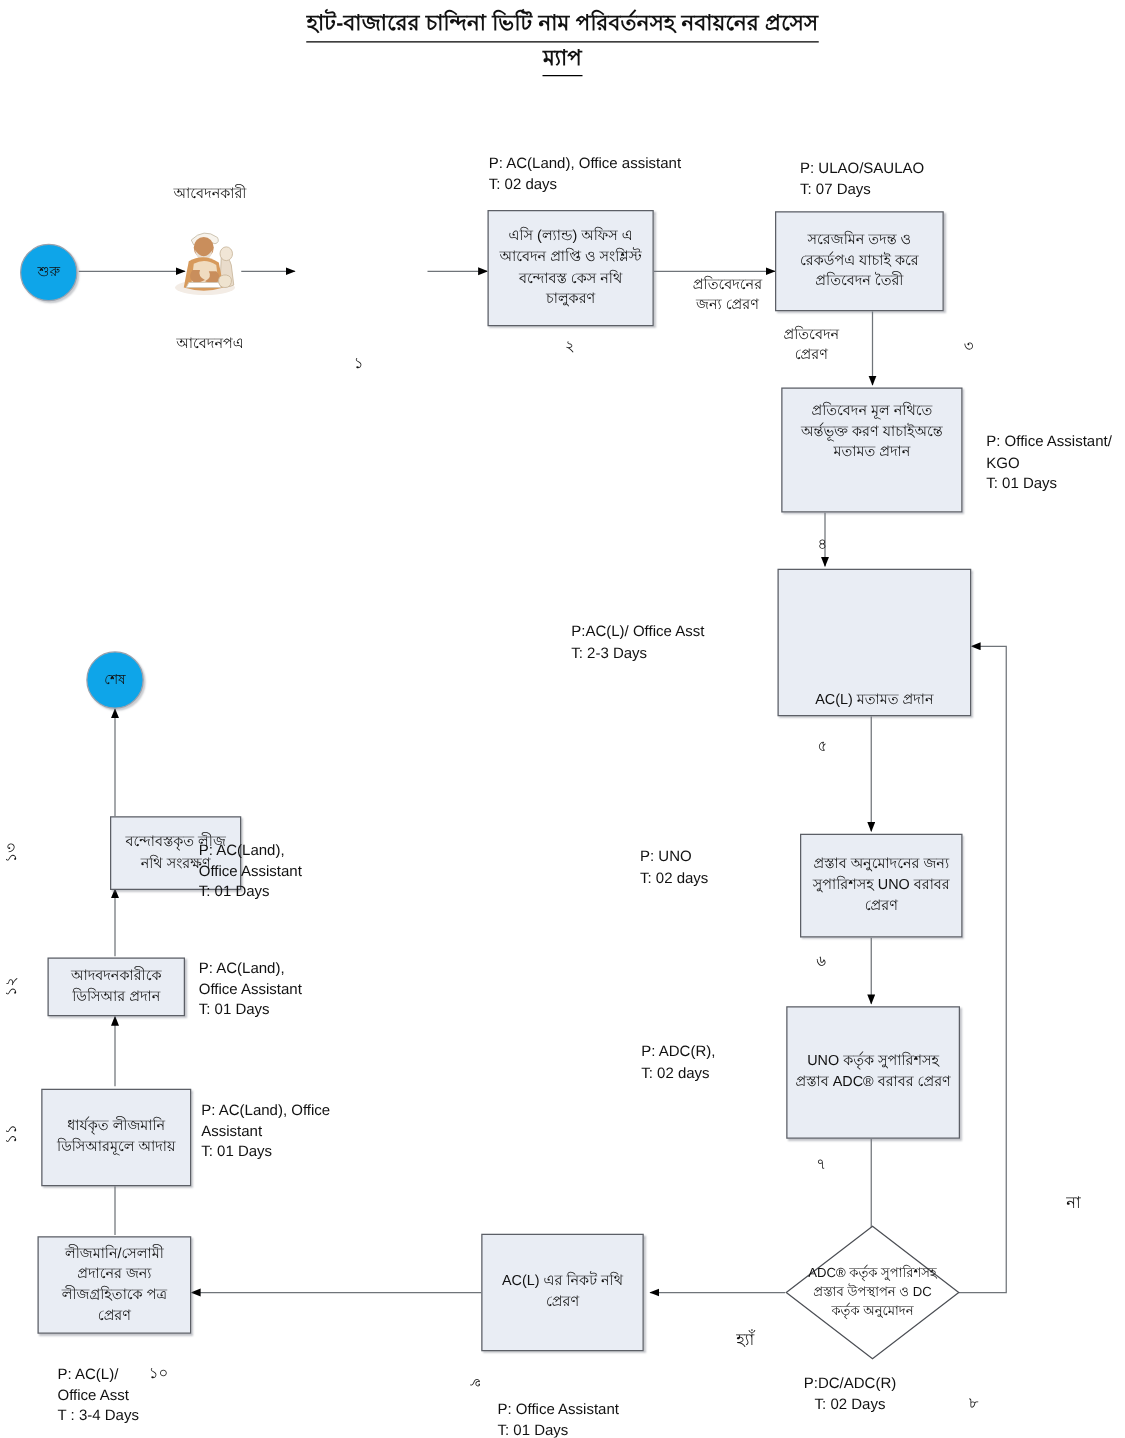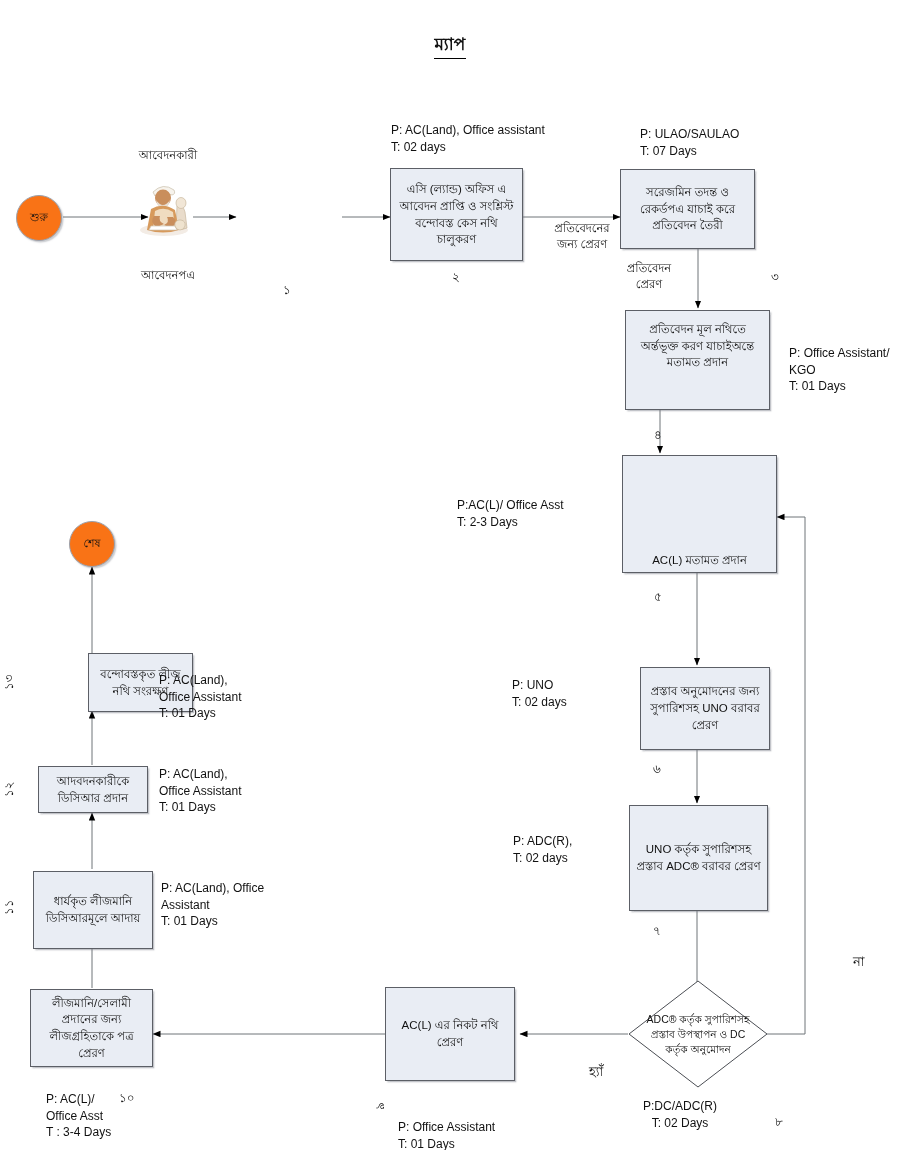--- a/index.html
+++ b/index.html
@@ -58,21 +58,21 @@
     line-height: 1.45;
     padding: 3px 5px;
   }
   .box.pad-top { align-items: flex-start; padding-top: 10px; }
 
   
   .circle {
     position: absolute;
     box-sizing: border-box;
     border-radius: 50%;
-    background: #f97316;
+    background: #0ea5e9;
     border: 1px solid #9aa1ad;
     box-shadow: 1.5px 1.5px 1.5px rgba(120,125,135,.4);
     display: flex;
     align-items: center;
     justify-content: center;
     font-size: 11px;
   }
 
   
   .diamond-wrap {
@@ -118,21 +118,21 @@
   .clipart {
     position: absolute;
   }
 </style>
 </head>
 <body>
 
 <div id="canvas">
 
   <div class="title">
-    <br>
+    <span>হাট-বাজারের চান্দিনা ভিটি নাম পরিবর্তনসহ নবায়নের প্রসেস</span><br>
     <span>ম্যাপ</span>
   </div>
 
   <svg class="lines" viewBox="0 0 900 1150" xmlns="http://www.w3.org/2000/svg">
     <defs>
       <marker id="ah" markerWidth="9" markerHeight="9" refX="7.5" refY="3.2" orient="auto" markerUnits="strokeWidth">
         <path d="M0,0 L8,3.2 L0,6.4 z" fill="#000000"></path>
       </marker>
     </defs>
     <g stroke="#6f7479" stroke-width="1" fill="none" marker-end="url(#ah)">

